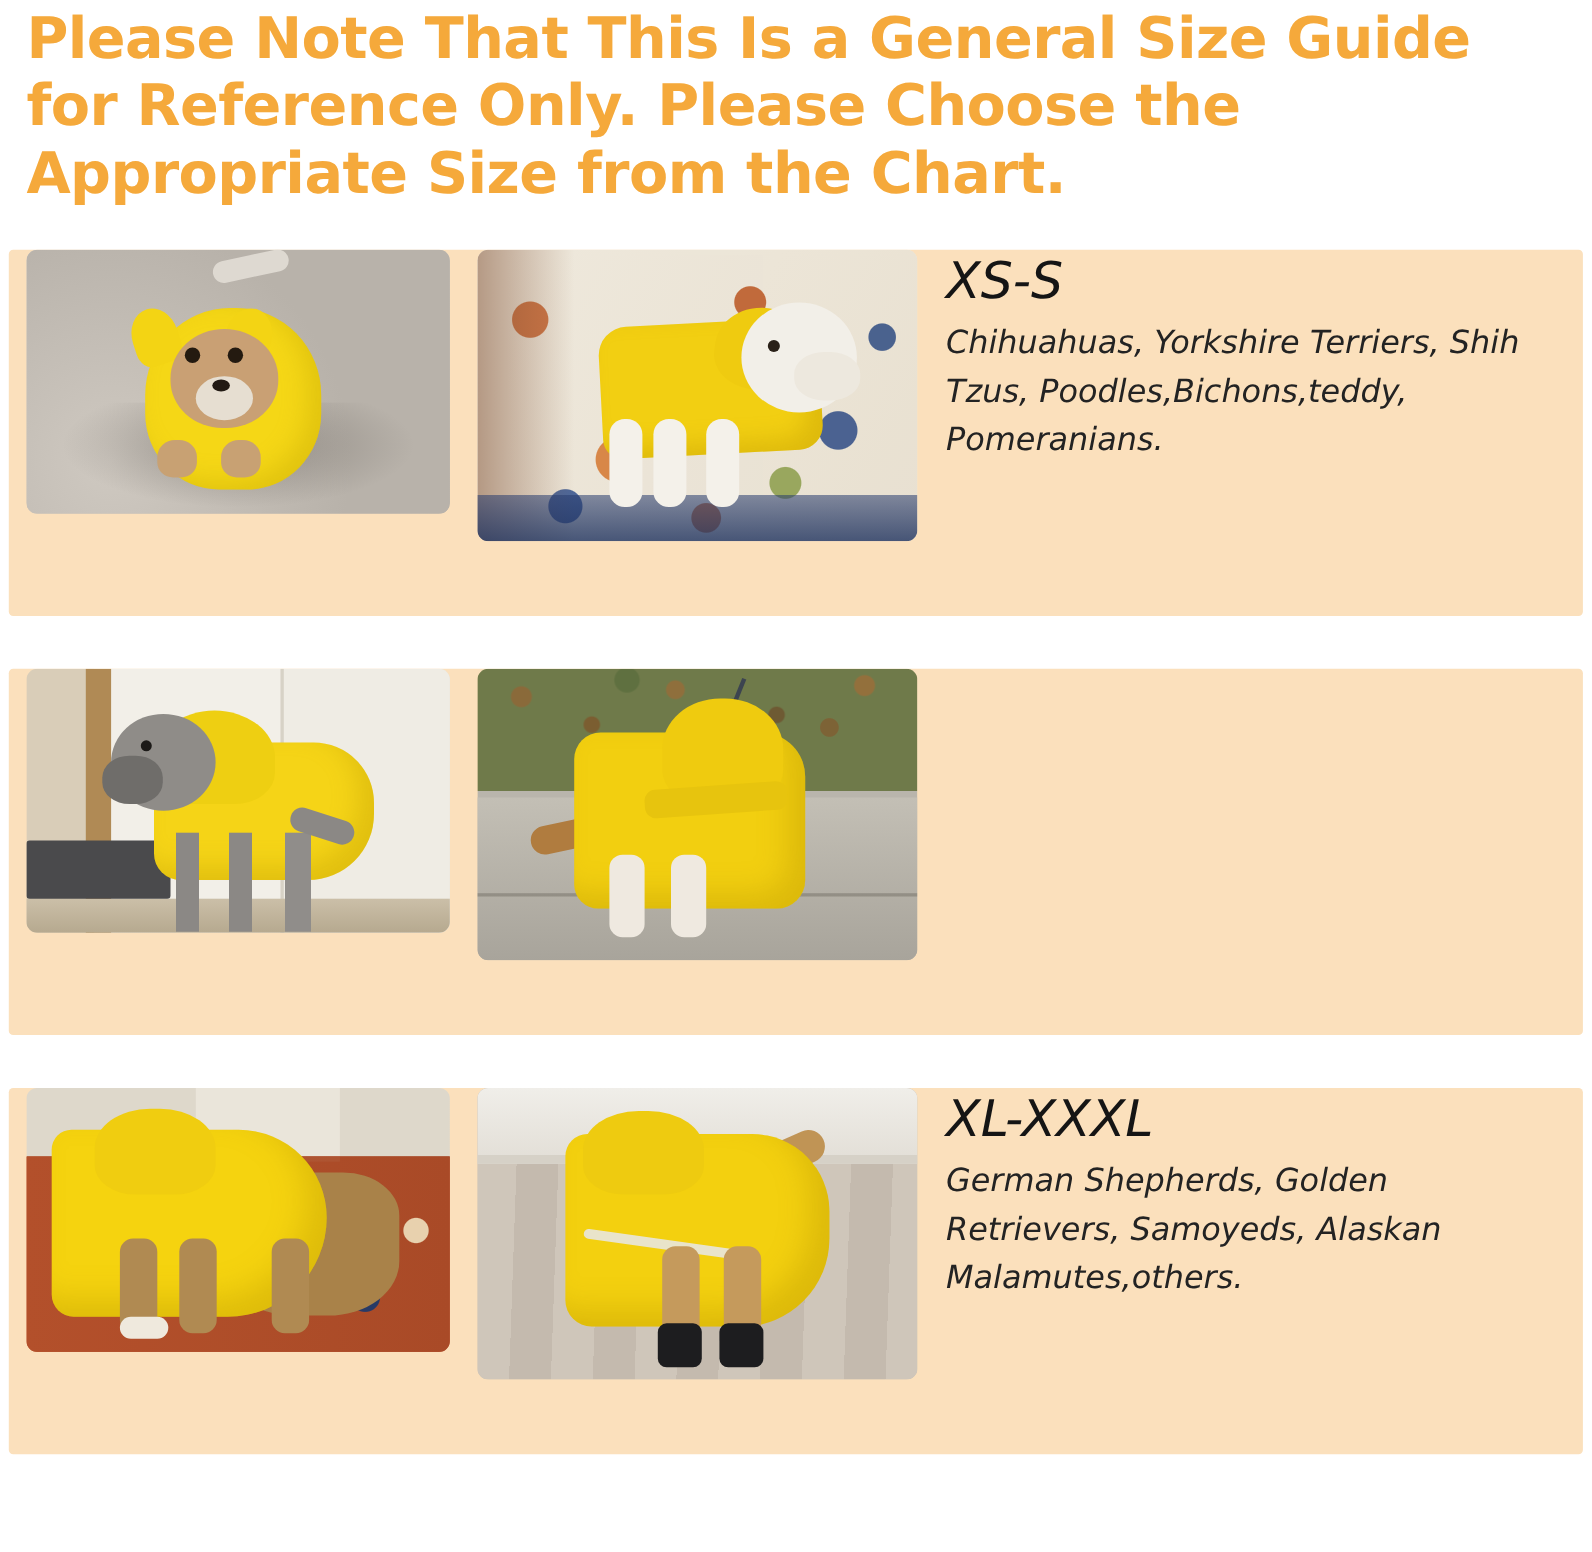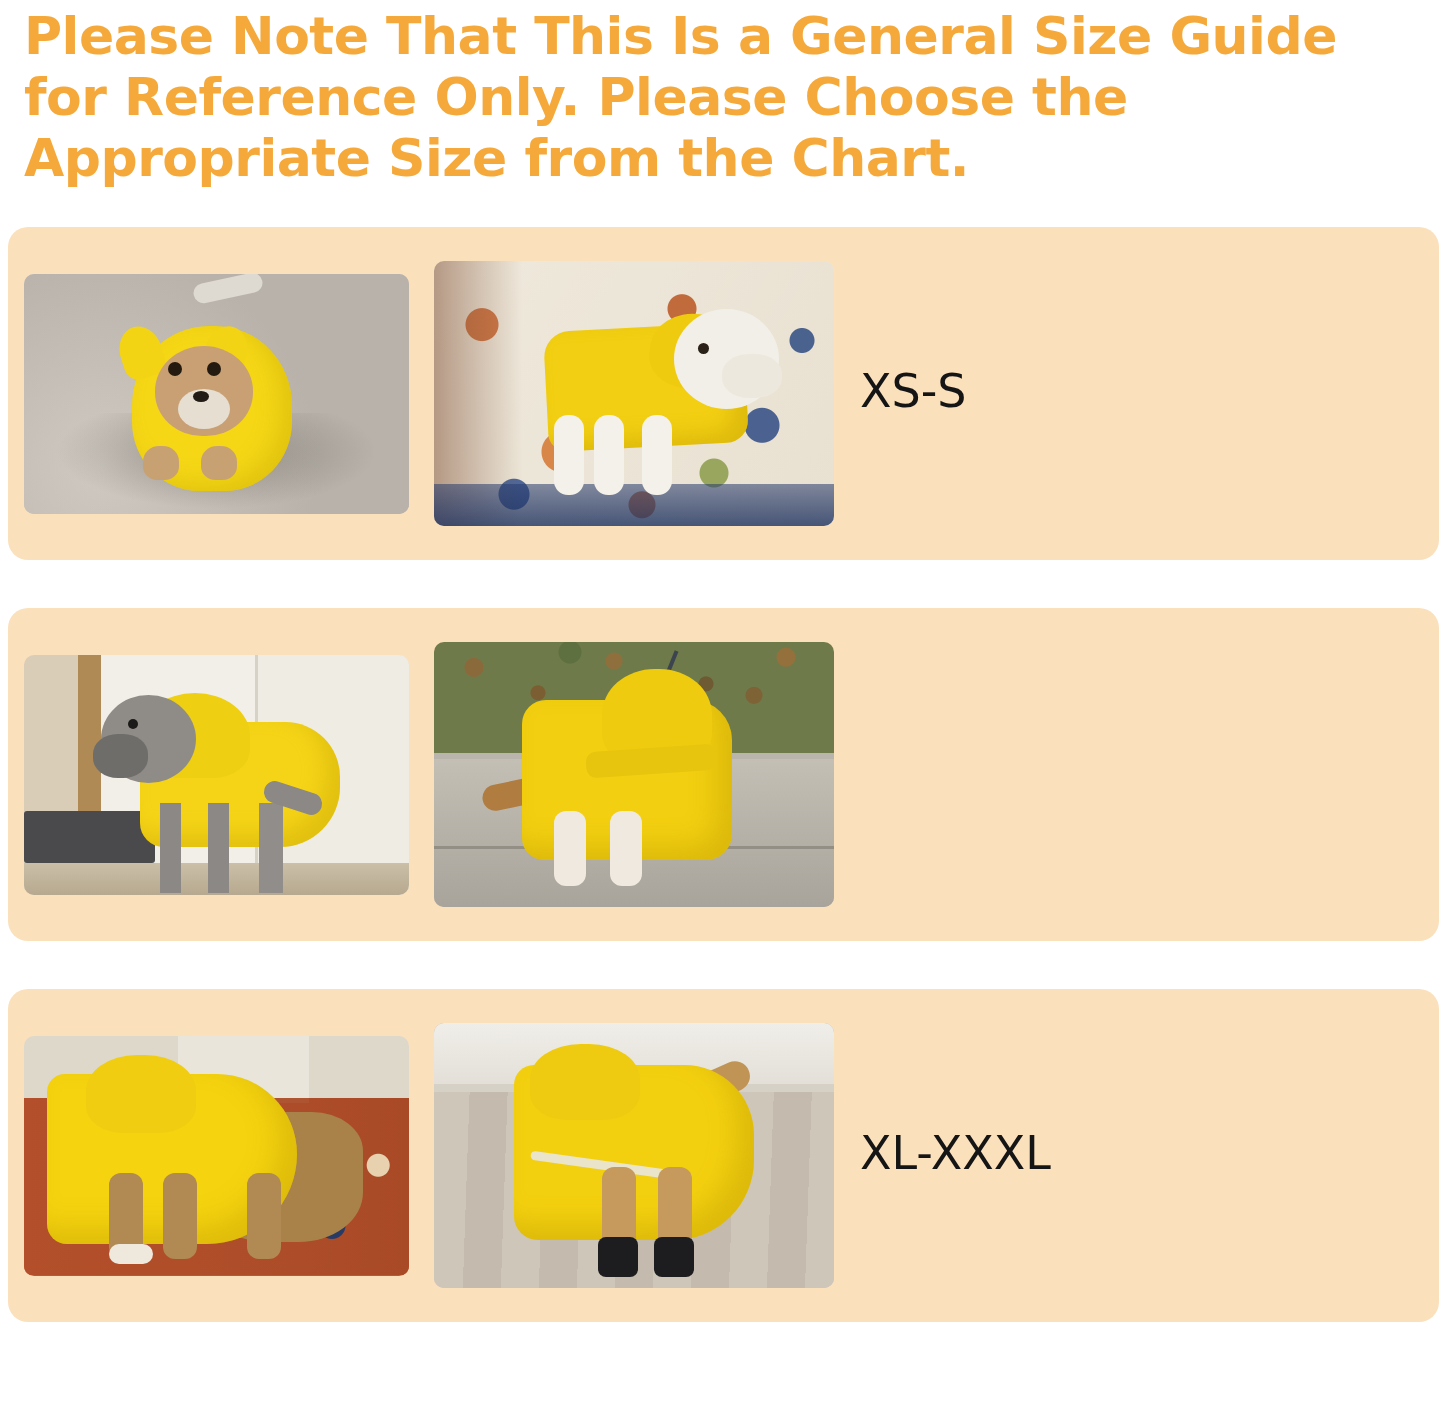--- a/index.html
+++ b/index.html
@@ -34,27 +34,27 @@
     margin: 0;
     width: 1410px;
   }
 
   .rows {
     margin-top: 38px;
   }
 
   .size-row {
     background: #FBE0BC;
-    border-radius: 20px;
+    border-radius: 4px;
     height: 333px;
     margin-bottom: 48px;
     display: flex;
-    align-items: center;
     padding-left: 16px;
     position: relative;
+    font-style: italic;
   }
 
   .photo {
     border-radius: 10px;
     overflow: hidden;
     position: relative;
     flex: none;
   }
   .photo.p1 { width: 385px; height: 240px; }
   .photo.p2 { width: 400px; height: 265px; margin-left: 25px; }
@@ -426,20 +426,21 @@
         <div class="hood2 ph"></div>
         <div class="head2 ph"></div>
         <div class="snout2 ph"></div>
         <div class="eye2 ph"></div>
         <div class="leg2a ph"></div>
         <div class="leg2b ph"></div>
         <div class="leg2c ph"></div>
       </div>
       <div class="row-text">
         <div class="size-label">XS-S</div>
+        <div class="size-desc">Chihuahuas, Yorkshire Terriers, Shih Tzus, Poodles,Bichons,teddy, Pomeranians.</div>
       </div>
     </div>
 
     <div class="size-row">
       <div class="photo p1">
         <div class="bg-door ph"></div>
         <div class="doorframe ph"></div>
         <div class="doorpanel ph"></div>
         <div class="floorstrip ph"></div>
         <div class="matdark ph"></div>
@@ -489,17 +490,18 @@
         <div class="coat6 ph"></div>
         <div class="hood6 ph"></div>
         <div class="reflect6 ph"></div>
         <div class="leg6a ph"></div>
         <div class="leg6b ph"></div>
         <div class="boot6a ph"></div>
         <div class="boot6b ph"></div>
       </div>
       <div class="row-text">
         <div class="size-label">XL-XXXL</div>
+        <div class="size-desc">German Shepherds, Golden Retrievers, Samoyeds, Alaskan Malamutes,others.</div>
       </div>
     </div>
 
   </div>
 </div>
 
 </body></html>

